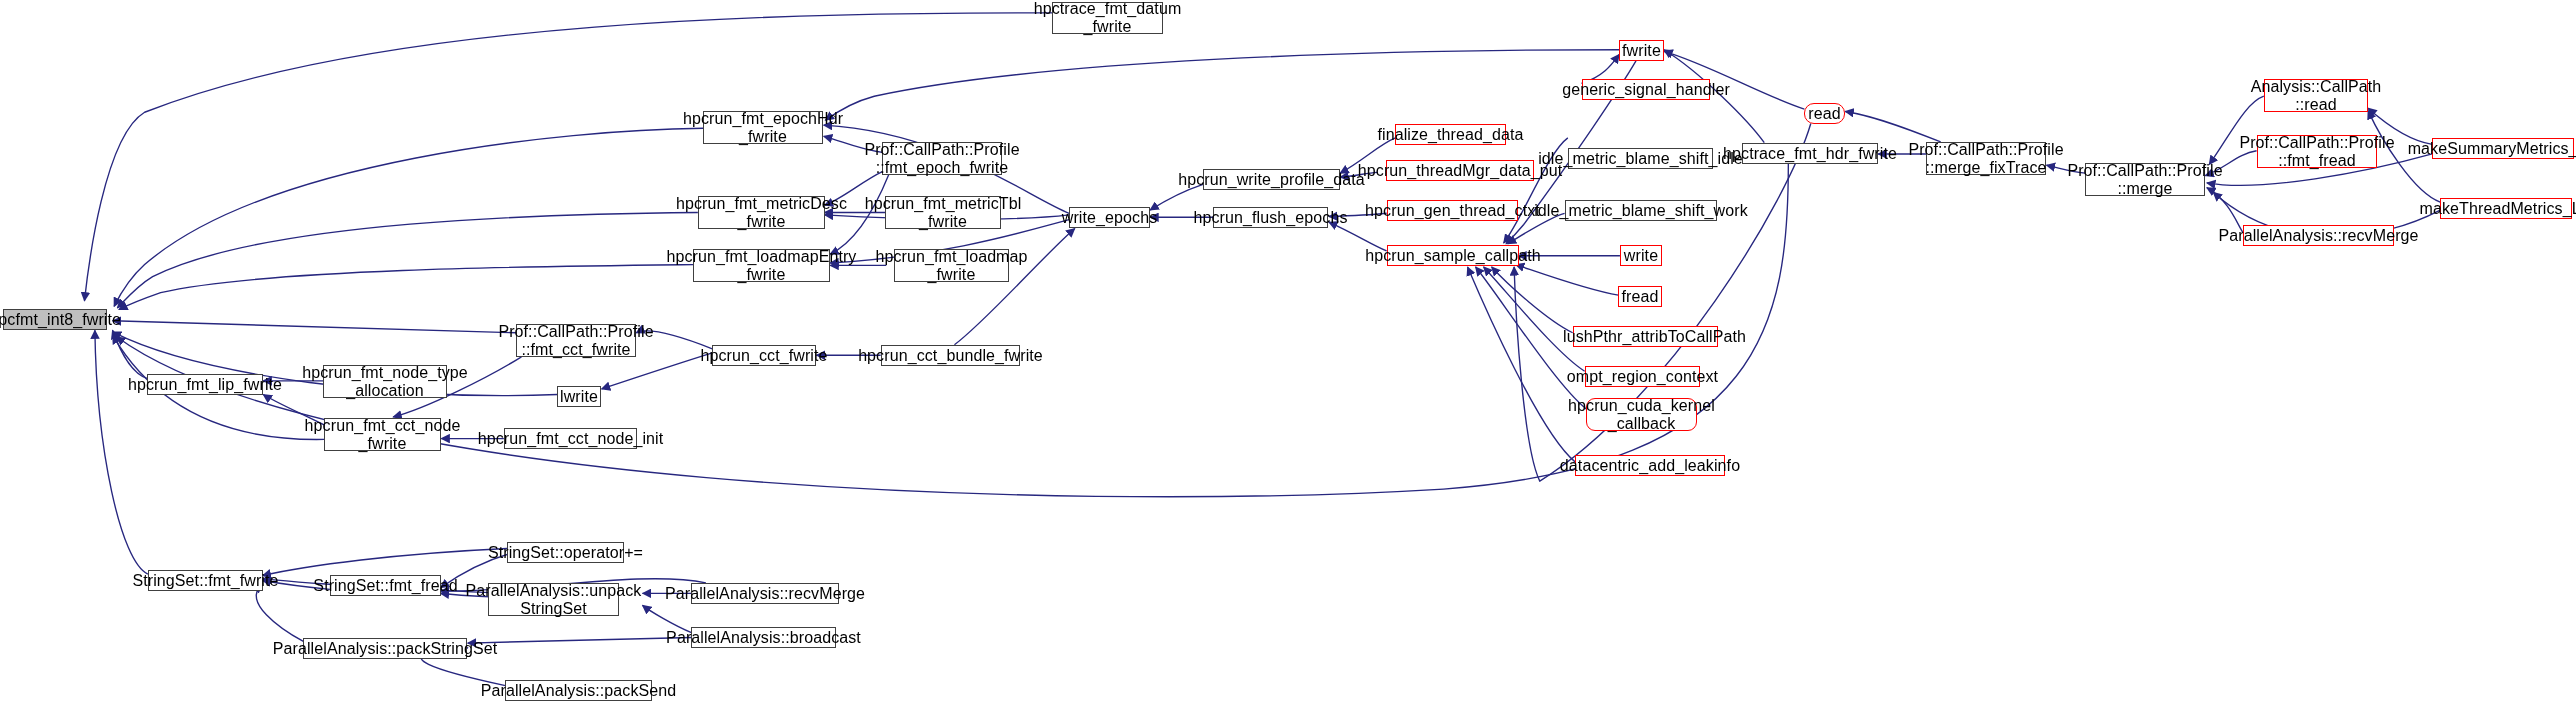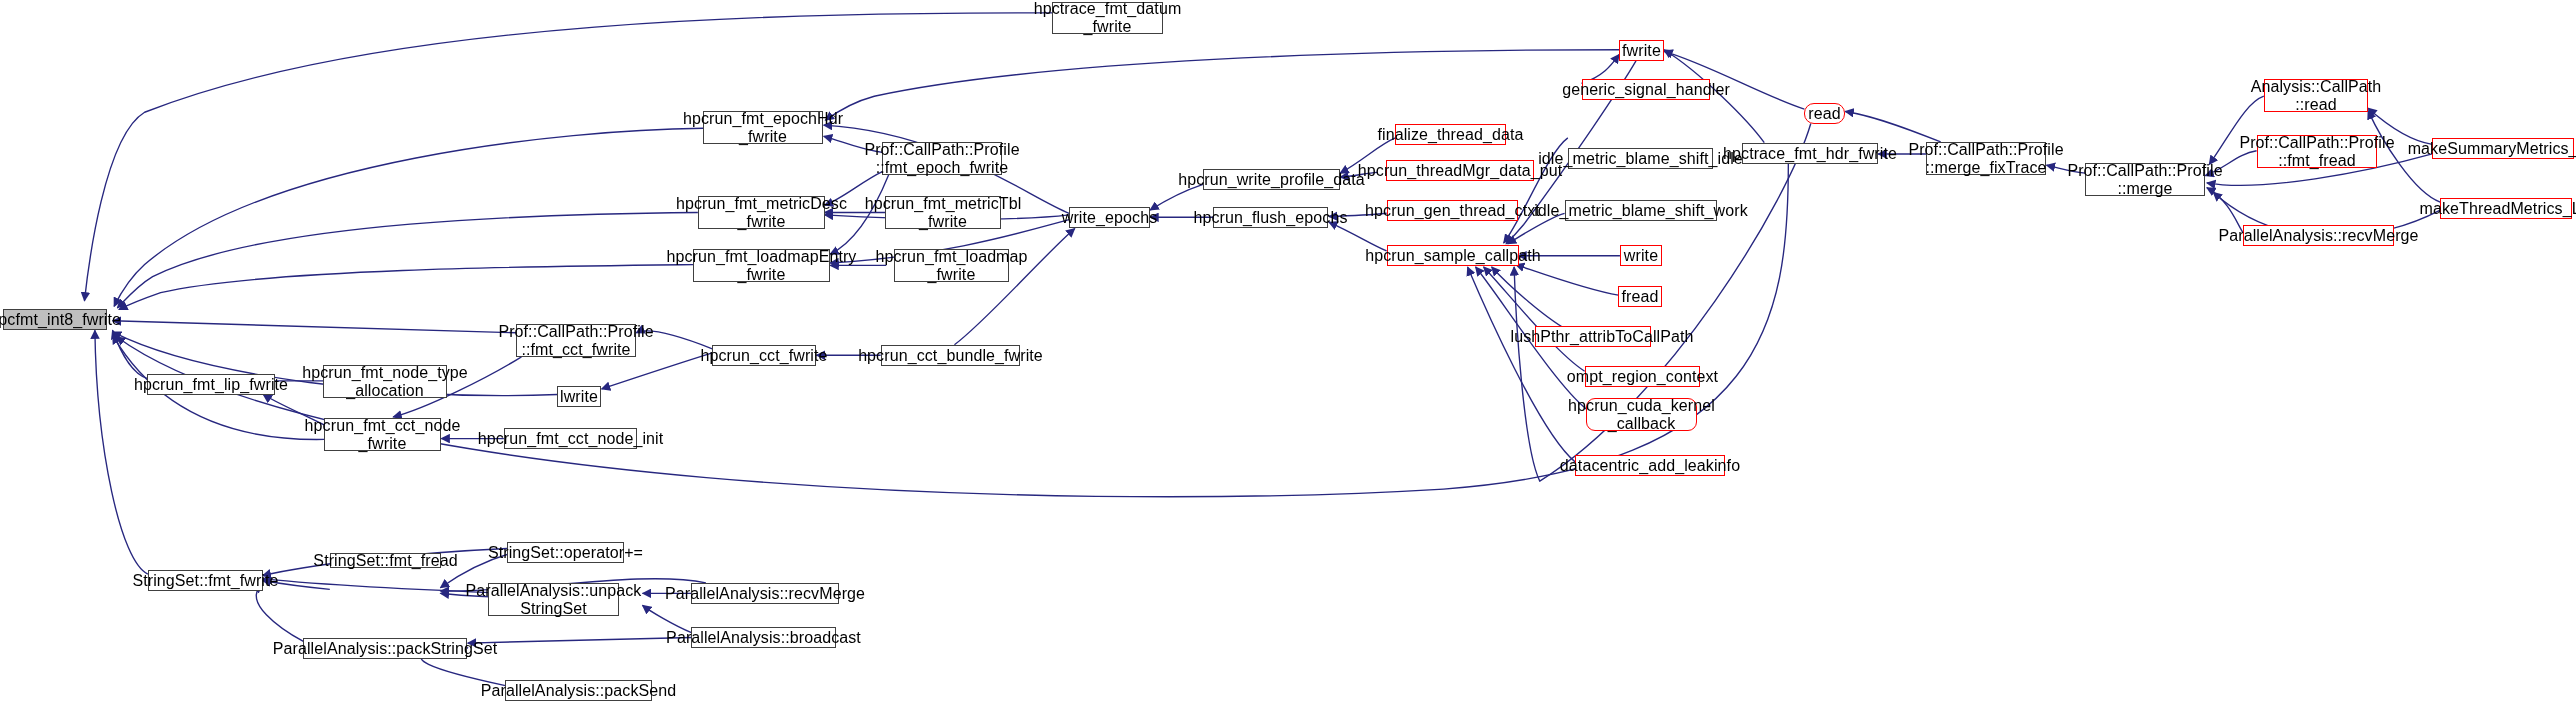--- a/index.html
+++ b/index.html
@@ -148,53 +148,53 @@
       <div class="node" style="left: 1203px; top: 169px; width: 137px; height: 21px;">hpcrun_write_profile_data</div>
       <div class="node" style="left: 1213px; top: 207px; width: 115px; height: 21px;">hpcrun_flush_epochs</div>
       <div class="node red" style="left: 1395px; top: 124px; width: 111px; height: 21px;">finalize_thread_data</div>
       <div class="node red" style="left: 1377px; top: 160px; width: 148px; height: 21px; margin-left: 9px;">hpcrun_threadMgr_data_put</div>
       <div class="node red" style="left: 1387px; top: 200px; width: 131px; height: 21px;">hpcrun_gen_thread_ctxt</div>
       <div class="node red" style="left: 1387px; top: 245px; width: 132px; height: 21px;">hpcrun_sample_callpath</div>
       <div class="node" style="left: 1568px; top: 124px; width: 145px; height: 21px; margin-top: 24px;">idle_metric_blame_shift_idle</div>
       <div class="node" style="left: 1565px; top: 200px; width: 152px; height: 21px;">idle_metric_blame_shift_work</div>
       <div class="node red" style="left: 1620px; top: 245px; width: 42px; height: 21px;">write</div>
       <div class="node red" style="left: 1618px; top: 286px; width: 44px; height: 21px;">fread</div>
-      <div class="node red" style="left: 1535px; top: 326px; width: 116px; height: 21px; padding-left: 18px;">lushPthr_attribToCallPath</div>
+      <div class="node red" style="left: 1573px; top: 326px; width: 145px; height: 21px; padding-left: 18px;">lushPthr_attribToCallPath</div>
       <div class="node red" style="left: 1585px; top: 366px; width: 115px; height: 21px;">ompt_region_context</div>
       <div class="node red" style="left: 1586px; top: 398px; width: 111px; height: 33px; border-radius: 9px;">hpcrun_cuda_kernel
 _callback</div>
       <div class="node red" style="left: 1575px; top: 455px; width: 150px; height: 21px;">datacentric_add_leakinfo</div>
       <div class="node red" style="left: 1619px; top: 40px; width: 45px; height: 21px;">fwrite</div>
       <div class="node red" style="left: 1582px; top: 79px; width: 128px; height: 21px;">generic_signal_handler</div>
       <div class="node red" style="left: 1804px; top: 103px; width: 41px; height: 21px; border-radius: 10px;">read</div>
       <div class="node" style="left: 1742px; top: 143px; width: 136px; height: 21px;">hpctrace_fmt_hdr_fwrite</div>
       <div class="node" style="left: 1926px; top: 142px; width: 120px; height: 33px;">Prof::CallPath::Profile
 ::merge_fixTrace</div>
       <div class="node" style="left: 2085px; top: 163px; width: 120px; height: 33px;">Prof::CallPath::Profile
 ::merge</div>
       <div class="node red" style="left: 2264px; top: 79px; width: 104px; height: 33px;">Analysis::CallPath
 ::read</div>
       <div class="node red" style="left: 2257px; top: 135px; width: 120px; height: 33px;">Prof::CallPath::Profile
 ::fmt_fread</div>
       <div class="node red" style="left: 2432px; top: 138px; width: 142px; height: 21px;">makeSummaryMetrics_Lcl</div>
       <div class="node red" style="left: 2440px; top: 198px; width: 132px; height: 21px;">makeThreadMetrics_Lcl</div>
       <div class="node red" style="left: 2243px; top: 225px; width: 151px; height: 21px;">ParallelAnalysis::recvMerge</div>
-      <div class="node" style="left: 147px; top: 374px; width: 128px; height: 21px;">hpcrun_fmt_lip_fwrite</div>
+      <div class="node" style="left: 147px; top: 374px; width: 116px; height: 21px;">hpcrun_fmt_lip_fwrite</div>
       <div class="node" style="left: 323px; top: 365px; width: 124px; height: 33px;">hpcrun_fmt_node_type
 _allocation</div>
       <div class="node" style="left: 324px; top: 418px; width: 117px; height: 33px;">hpcrun_fmt_cct_node
 _fwrite</div>
       <div class="node" style="left: 504px; top: 428px; width: 133px; height: 21px;">hpcrun_fmt_cct_node_init</div>
       <div class="node" style="left: 516px; top: 324px; width: 120px; height: 33px;">Prof::CallPath::Profile
 ::fmt_cct_fwrite</div>
       <div class="node" style="left: 557px; top: 386px; width: 44px; height: 21px;">lwrite</div>
       <div class="node" style="left: 712px; top: 345px; width: 104px; height: 21px;">hpcrun_cct_fwrite</div>
       <div class="node" style="left: 881px; top: 345px; width: 139px; height: 21px;">hpcrun_cct_bundle_fwrite</div>
       <div class="node" style="left: 148px; top: 570px; width: 115px; height: 21px;">StringSet::fmt_fwrite</div>
-      <div class="node" style="left: 330px; top: 553px; width: 111px; height: 15px;">StringSet::fmt_fread</div>
+      <div class="node" style="left: 330px; top: 575px; width: 111px; height: 21px;">StringSet::fmt_fread</div>
       <div class="node" style="left: 303px; top: 638px; width: 164px; height: 21px;">ParallelAnalysis::packStringSet</div>
       <div class="node" style="left: 507px; top: 542px; width: 117px; height: 21px;">StringSet::operator+=</div>
       <div class="node" style="left: 488px; top: 583px; width: 131px; height: 33px;">ParallelAnalysis::unpack
 StringSet</div>
       <div class="node" style="left: 505px; top: 680px; width: 147px; height: 21px;">ParallelAnalysis::packSend</div>
       <div class="node" style="left: 691px; top: 583px; width: 148px; height: 21px;">ParallelAnalysis::recvMerge</div>
       <div class="node" style="left: 691px; top: 627px; width: 145px; height: 21px;">ParallelAnalysis::broadcast</div>
     </div>
 </div>
 

